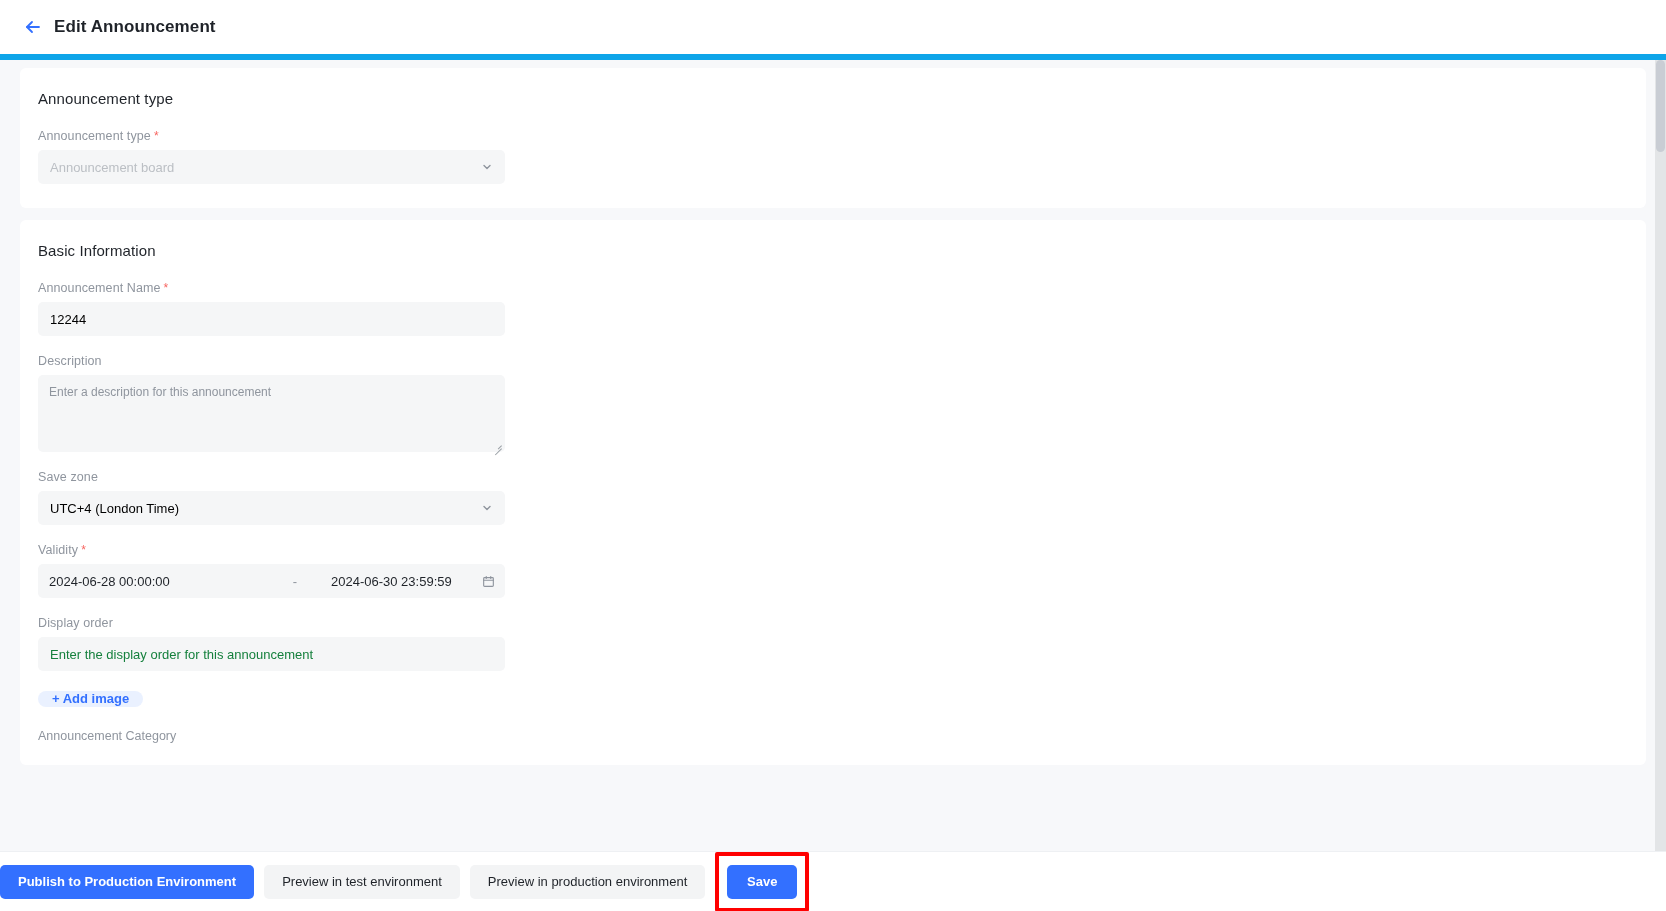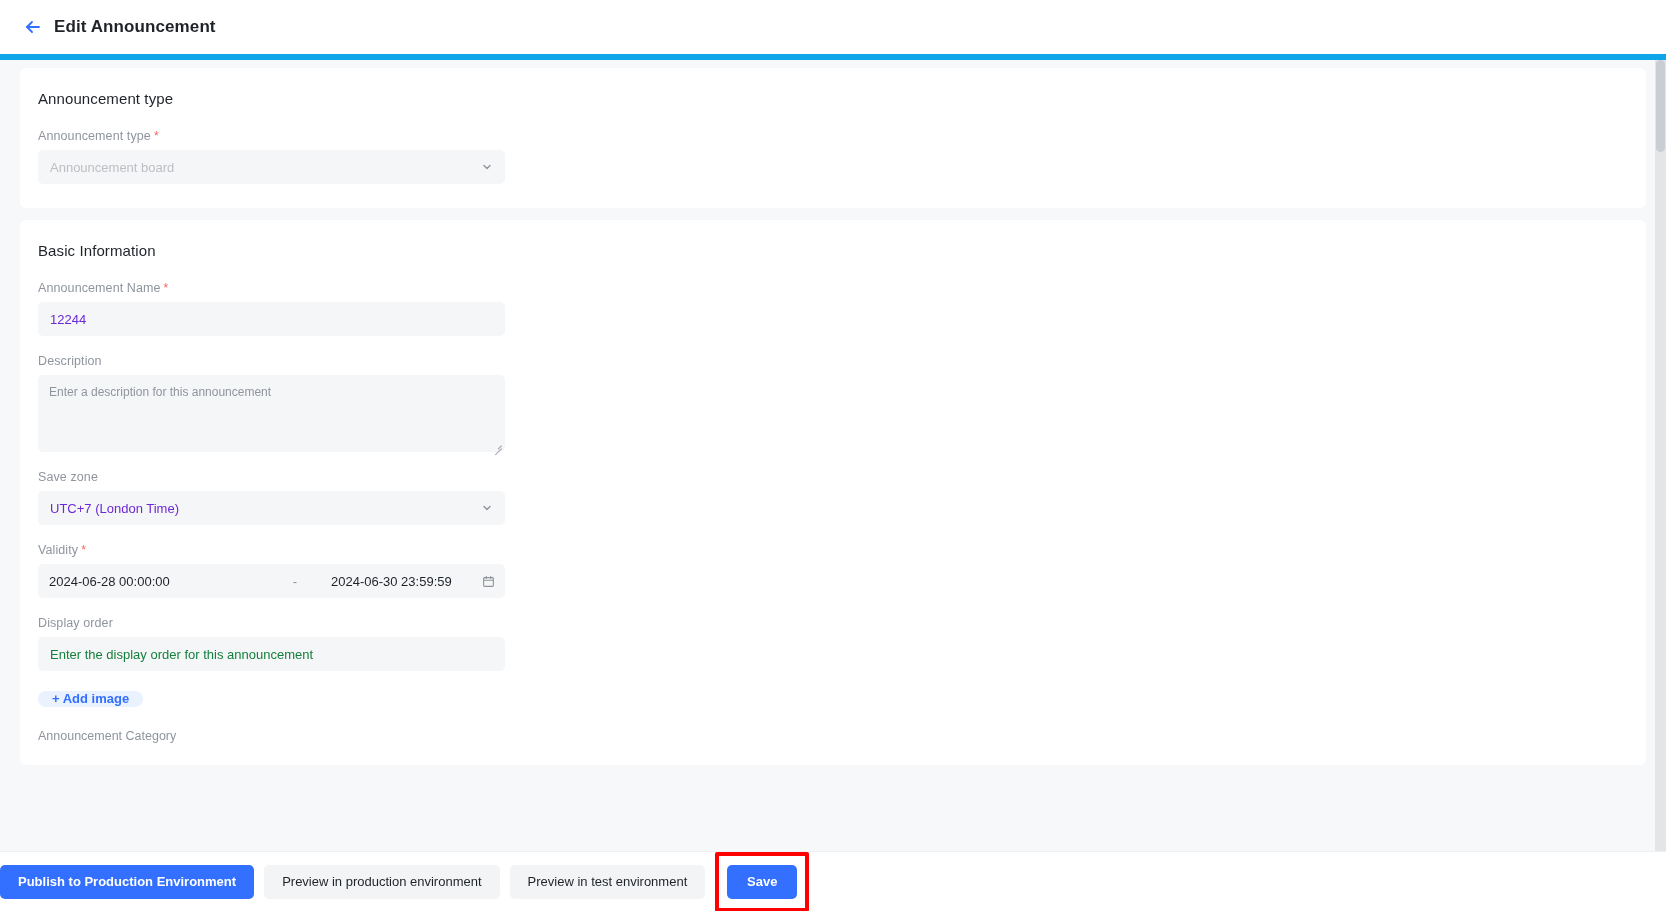--- a/index.html
+++ b/index.html
@@ -100,21 +100,21 @@
     border: 1px solid transparent;
     border-radius: 5px;
     display: flex;
     align-items: center;
     padding: 0 10px 0 11px;
     font-size: 13px;
     color: #1f2329;
     position: relative;
   }
   .control.disabled { background: #f5f6f7; }
-  .control .val { flex: 1; font-size: 13px; color: #6d28d9; }
+  .control .val { flex: 1; font-size: 13px; color: #000000; }
   .control .ph   { flex: 1; font-size: 13px; color: #bbbfc4; }
   .control .ph-dark { flex: 1; font-size: 13px; color: #15803d; }
 
   .chev {
     width: 14px; height: 14px;
     color: #8f959e;
     display: flex; align-items: center; justify-content: center;
     flex: 0 0 auto;
   }
   .cal-icon {
@@ -322,21 +322,21 @@
         <div class="textarea-box">
           <span class="ph-dark">Enter a description for this announcement</span>
           <span class="resize-grip"></span>
         </div>
       </div>
 
       
       <div class="field">
         <label class="field-label">Save zone</label>
         <div class="control">
-          <span class="val">UTC+7 (London Time)</span>
+          <span class="val">UTC+4 (London Time)</span>
           <span class="chev">
             <svg width="12" height="12" viewBox="0 0 12 12" fill="none" stroke="currentColor" stroke-width="1.4" stroke-linecap="round" stroke-linejoin="round">
                 <path d="M3 4.5L6 7.5L9 4.5"></path>
               </svg>
           </span>
         </div>
       </div>
 
       
       <div class="field">
@@ -375,19 +375,19 @@
 
   </div>
 </div>
 
 <div class="scrollbar-track">
   <div class="scrollbar-thumb"></div>
 </div>
 
 <div class="footer">
   <button class="btn btn-primary">Publish to Production Environment</button>
+  <button class="btn btn-default">Preview in test environment</button>
   <button class="btn btn-default">Preview in production environment</button>
-  <button class="btn btn-default">Preview in test environment</button>
   <span class="save-wrap">
     <span class="save-highlight"></span>
     <button class="btn btn-save">Save</button>
   </span>
 </div>
 
 </body></html>

